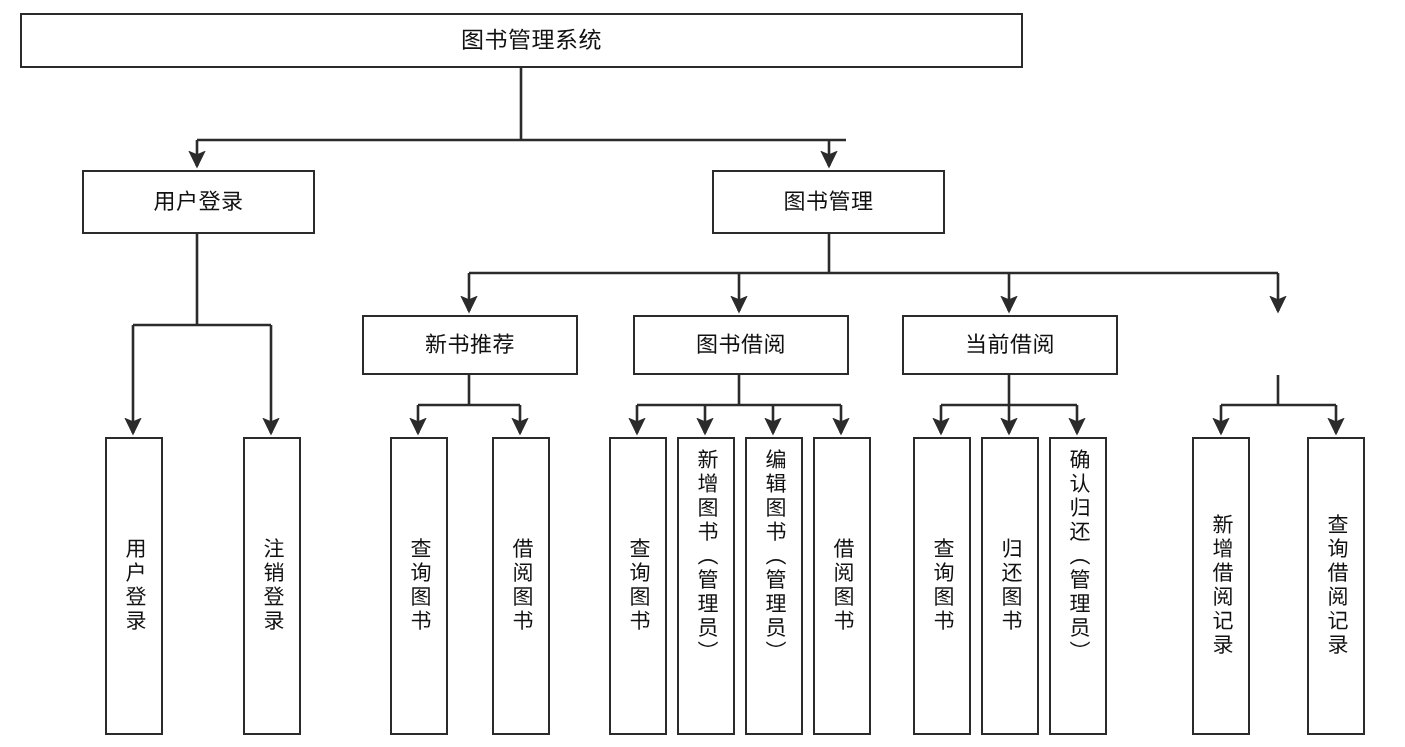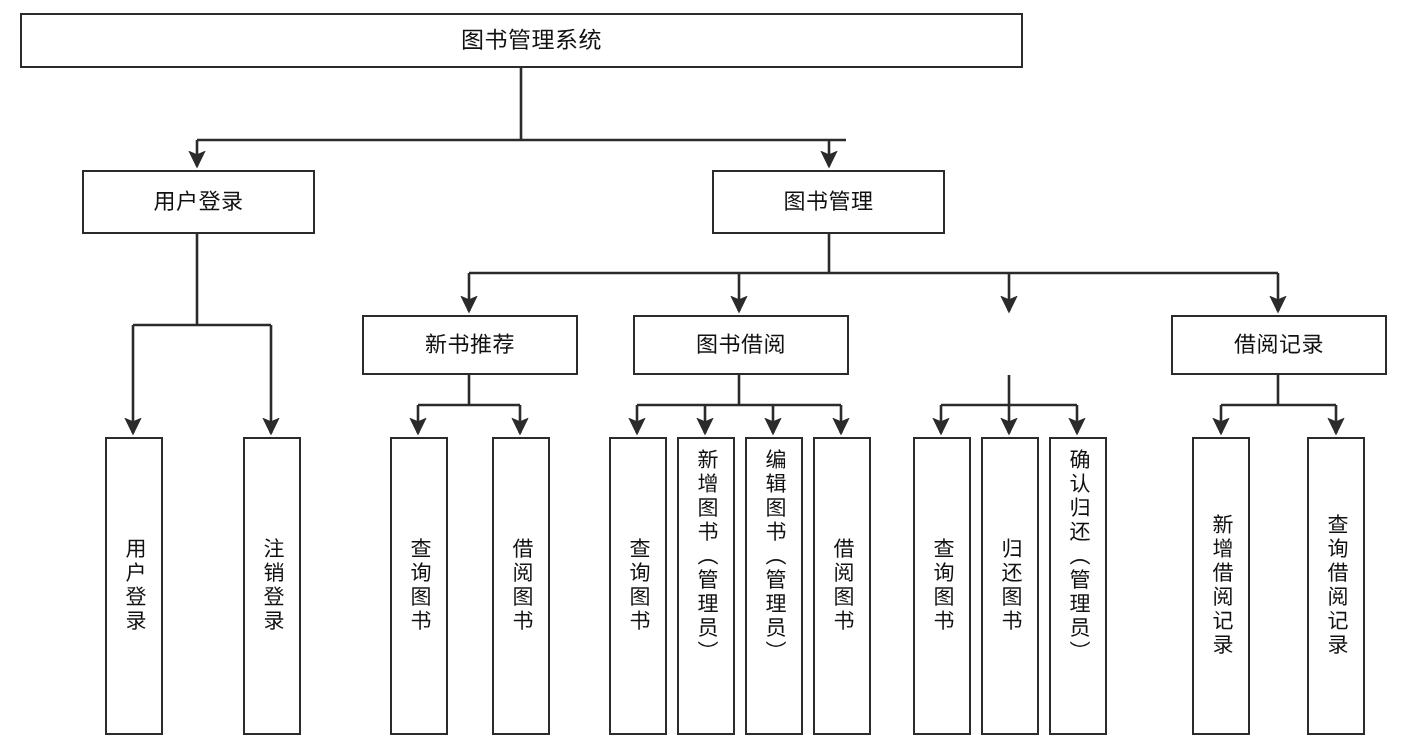--- a/index.html
+++ b/index.html
@@ -148,24 +148,24 @@
   </div>
 
   <div class="node horiz" style="left:362px; top:315px; width:216px; height:60px;">
     <span class="node-label">新书推荐</span>
   </div>
 
   <div class="node horiz" style="left:633px; top:315px; width:216px; height:60px;">
     <span class="node-label">图书借阅</span>
   </div>
 
-
-  <div class="node horiz" style="left:1171px; top:315px; width:216px; height:60px;">
-    <span class="node-label">借阅记录</span>
-  </div>
+  <div class="node horiz" style="left:902px; top:315px; width:216px; height:60px;">
+    <span class="node-label">当前借阅</span>
+  </div>
+
 
   <div class="node vert mid" style="left:105px; top:437px; width:58px; height:298px;">
     <span class="node-label">用户登录</span>
   </div>
 
   <div class="node vert mid" style="left:243px; top:437px; width:58px; height:298px;">
     <span class="node-label">注销登录</span>
   </div>
 
   <div class="node vert mid" style="left:390px; top:437px; width:58px; height:298px;">

